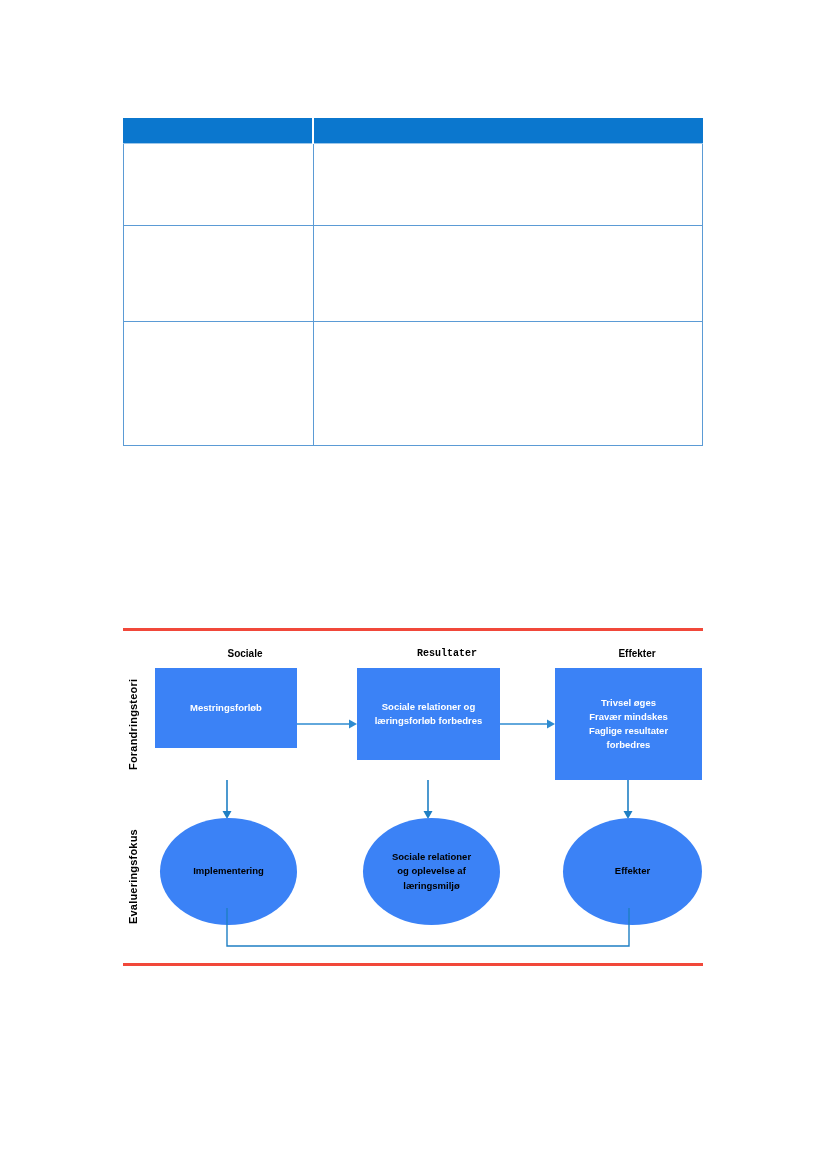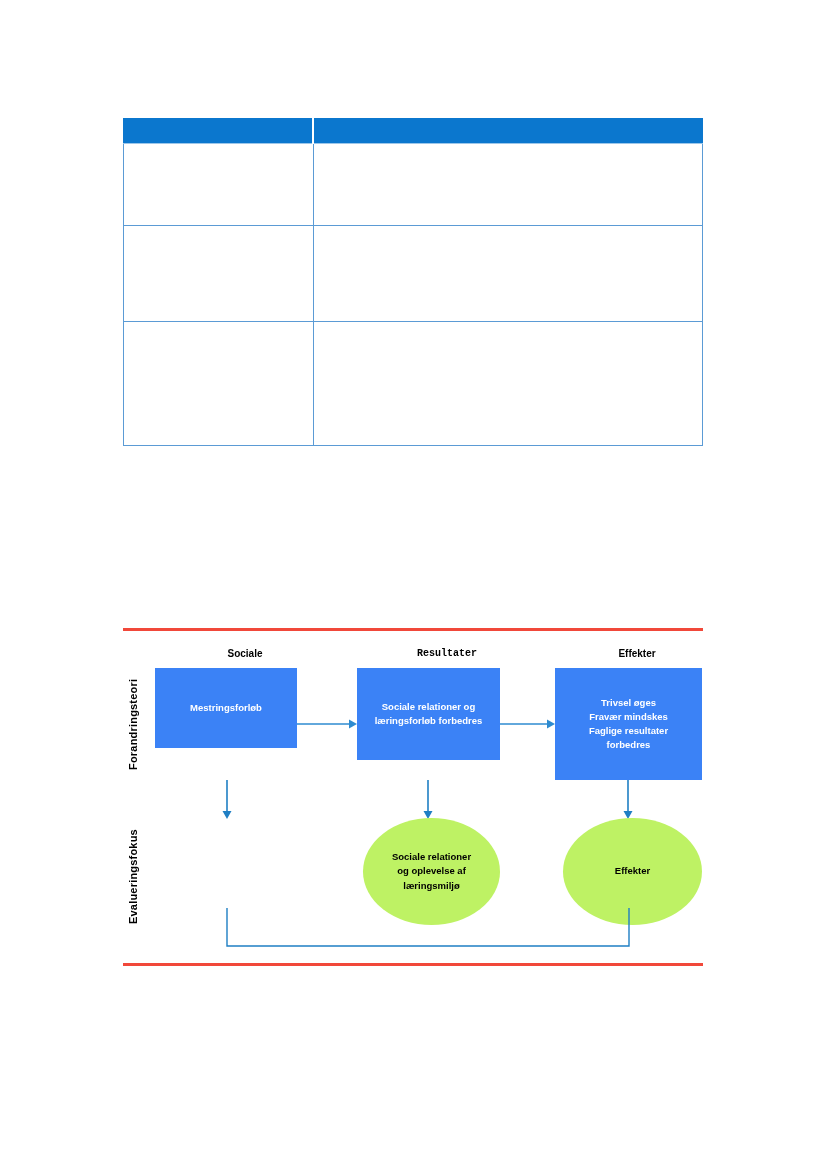--- a/index.html
+++ b/index.html
@@ -113,21 +113,21 @@
     text-align: center;
     display: flex;
     align-items: center;
     justify-content: center;
     padding: 0 6px;
     box-sizing: border-box;
   }
 
   .eval-ellipse {
     position: absolute;
-    background: #bef264;
+    background: #3b82f6;
     border-radius: 50%;
     color: #000000;
     font-size: 9.5px;
     font-weight: bold;
     line-height: 1.5;
     text-align: center;
     display: flex;
     align-items: center;
     justify-content: center;
     padding: 0 14px;
@@ -232,20 +232,23 @@
       <polygon points="3.5,31 12.5,31 8,39" fill="#1F7FC4"></polygon>
     </svg>
   </div>
   <div class="connector" style="left:497px; top:152px;">
     <svg width="16" height="40" viewBox="0 0 16 40">
       <line x1="8" y1="0" x2="8" y2="31" stroke="#1F7FC4" stroke-width="1.6"></line>
       <polygon points="3.5,31 12.5,31 8,39" fill="#1F7FC4"></polygon>
     </svg>
   </div>
 
+  <div class="eval-ellipse" style="left:37px; top:190px; width:137px; height:107px;">
+    <span class="nowrap-block">Implementering</span>
+  </div>
   <div class="eval-ellipse" style="left:240px; top:190px; width:137px; height:107px;">
     <span class="nowrap-block">Sociale relationer
 og oplevelse af
 læringsmiljø</span>
   </div>
   <div class="eval-ellipse" style="left:440px; top:190px; width:139px; height:107px;">
     <span class="nowrap-block">Effekter</span>
   </div>
 
   <div class="connector" style="left:100px; top:280px;">

